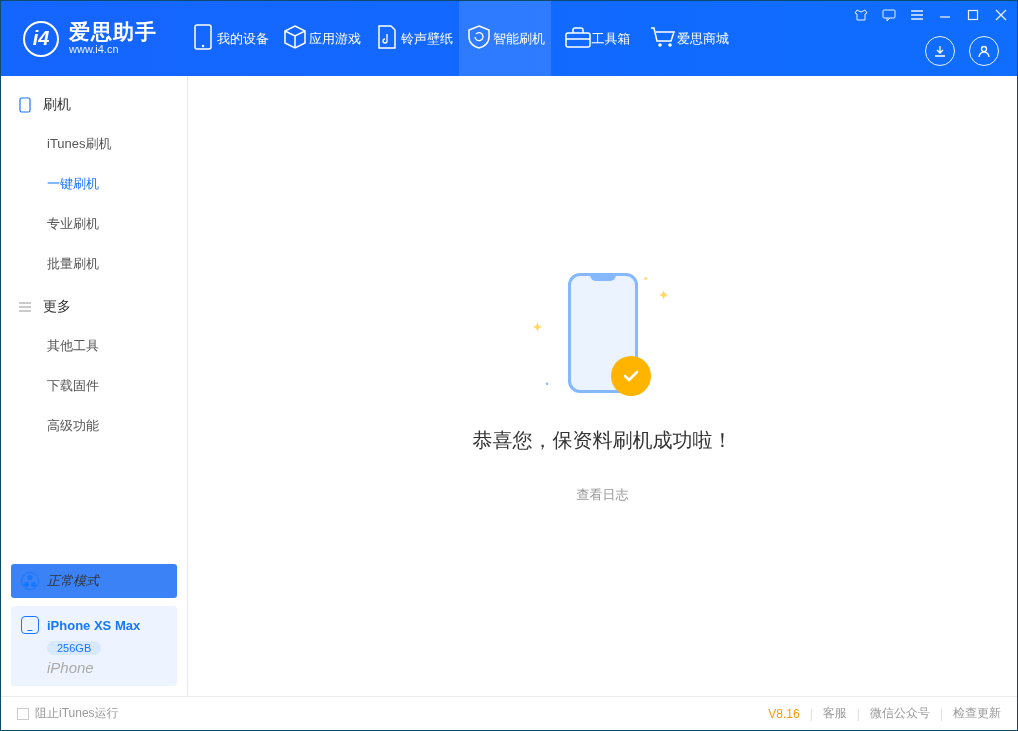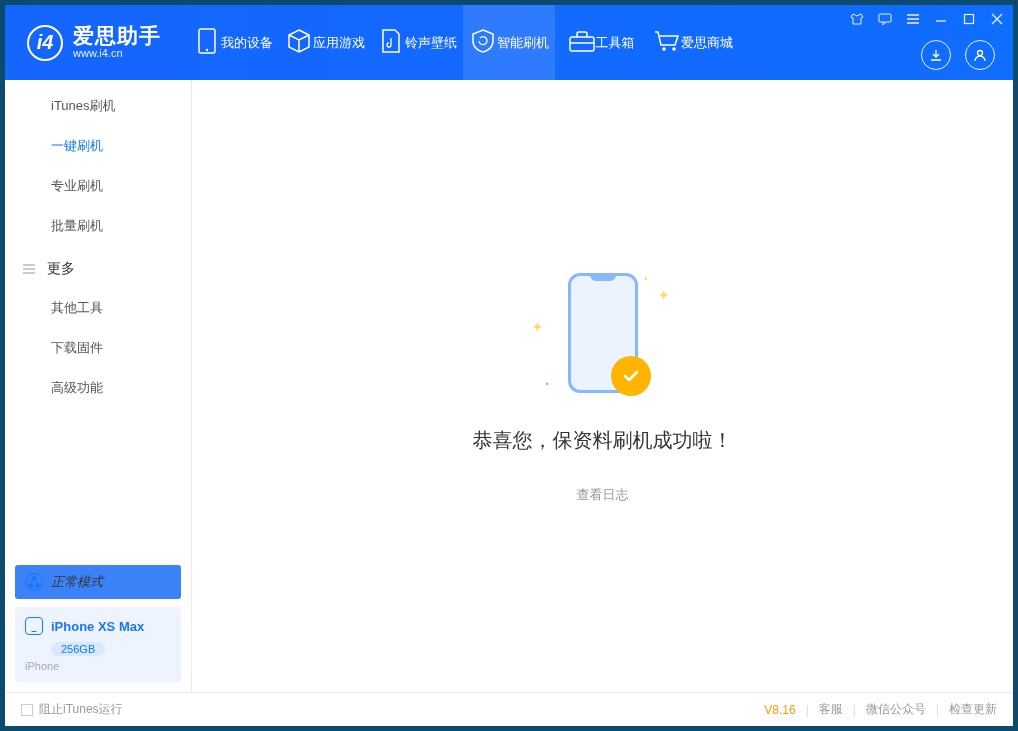--- a/index.html
+++ b/index.html
@@ -1,17 +1,17 @@
 <!DOCTYPE html>
 <html><head>
 <meta charset="utf-8">
 <style>
 * { margin: 0; padding: 0; box-sizing: border-box; }
 body { font-family: "Microsoft YaHei", Arial, sans-serif; font-size: 13px; color: #333; background: #fff; }
-.window { width: 1018px; height: 731px; border: 5px solid #0c4a6e; display: flex; flex-direction: column; position: relative; }
+.window { width: 1018px; height: 731px; border: 1px solid #0c4a6e; display: flex; flex-direction: column; position: relative; }
 
 
 .header { height: 75px; background: linear-gradient(to right, #1565ff, #0f6dff); display: flex; align-items: center; color: #fff; position: relative; }
 .logo-area { display: flex; align-items: center; padding: 0 18px 0 22px; }
 .logo-circle { width: 36px; height: 36px; border: 2.5px solid #fff; border-radius: 50%; display: flex; align-items: center; justify-content: center; margin-right: 10px; font-weight: bold; font-size: 20px; font-style: italic; }
 .logo-text { display: flex; flex-direction: column; }
 .logo-title { font-size: 21px; font-weight: bold; letter-spacing: 1px; line-height: 1.1; }
 .logo-sub { font-size: 11px; opacity: 0.9; line-height: 1.2; }
 .nav-tabs { display: flex; height: 100%; margin-left: 8px; }
 .nav-tab { width: 92px; height: 100%; display: flex; align-items: center; justify-content: center; cursor: pointer; color: #fff; }
@@ -35,21 +35,21 @@
 .side-bottom { padding: 10px; }
 .mode-card { background: #3b82f6; padding: 8px 10px; border-radius: 3px; display: flex; align-items: center; margin-bottom: 8px; font-style: italic; }
 .mode-icon { width: 18px; height: 18px; border: 1.5px solid #1677ff; border-radius: 50%; display: flex; align-items: center; justify-content: center; margin-right: 8px; position: relative; }
 .mode-dot { width: 5px; height: 5px; background: #1677ff; border-radius: 50%; position: absolute; }
 .device-card { background: #eef4ff; padding: 10px; border-radius: 3px; }
 .device-head { display: flex; align-items: center; margin-bottom: 6px; }
 .device-icon { width: 18px; height: 18px; border: 1.5px solid #1677ff; border-radius: 4px; margin-right: 8px; position:relative; }
 .device-icon::after { content:''; position:absolute; width:5px; height:1.5px; background:#1677ff; bottom:2px; left:50%; transform:translateX(-50%);}
 .device-name { font-weight: bold; color: #1677ff; font-size: 13px; }
 .storage-badge { display: inline-block; background: #d8e8ff; color: #1677ff; padding: 1px 10px; border-radius: 10px; font-size: 11px; margin-left: 26px; text-align: right; }
-.device-sub { color: #aaa; font-size: 11px; margin-top: 4px; }
+.device-sub { color: #aaa; font-size: 15px; margin-left: 26px; margin-top: 4px; font-style: italic; }
 
 .checkbox-row { border: 1.5px solid #e84c4c; padding: 10px 10px; display: flex; gap: 14px; margin: 0 0 0 0; }
 .chk { display: flex; align-items: center; color: #bbb; font-size: 12px; cursor: pointer; }
 .chk-box { width: 12px; height: 12px; border: 1px solid #ccc; margin-right: 5px; }
 
 
 .main { flex: 1; display: flex; flex-direction: column; align-items: center; justify-content: center; position: relative; }
 .success-graphic { display:flex; align-items:center; justify-content:center; margin-bottom: 28px; }
 .phone { width: 70px; height: 120px; border: 3px solid #86b8ff; border-radius: 12px; position: relative; background: #eaf3ff; }
 .phone-notch { position:absolute; top:-1px; left:50%; transform:translateX(-50%); width:26px; height:6px; background:#86b8ff; border-radius: 0 0 6px 6px; }
@@ -186,20 +186,28 @@
           </svg>
         </div>
     </div>
   </div>
 
   <div class="body">
 
     <div class="sidebar">
       <div class="side-scroll">
 
+        <div class="side-section-header">
+          <span class="sh-icon">
+              <svg width="12" height="16" viewBox="0 0 12 16">
+                <rect x="1" y="1" width="10" height="14" rx="1.5" fill="none" stroke="#1677ff" stroke-width="1.2"></rect>
+              </svg>
+            </span>
+          <span>刷机</span>
+        </div>
         <div class="side-item">iTunes刷机</div>
         <div class="side-item active">一键刷机</div>
         <div class="side-item">专业刷机</div>
         <div class="side-item">批量刷机</div>
 
         <div class="side-section-header">
           <span class="sh-icon">
               <svg width="14" height="12" viewBox="0 0 14 12">
                 <path d="M1 2 H13 M1 6 H13 M1 10 H13" stroke="#bbb" stroke-width="1.3"></path>
               </svg>

